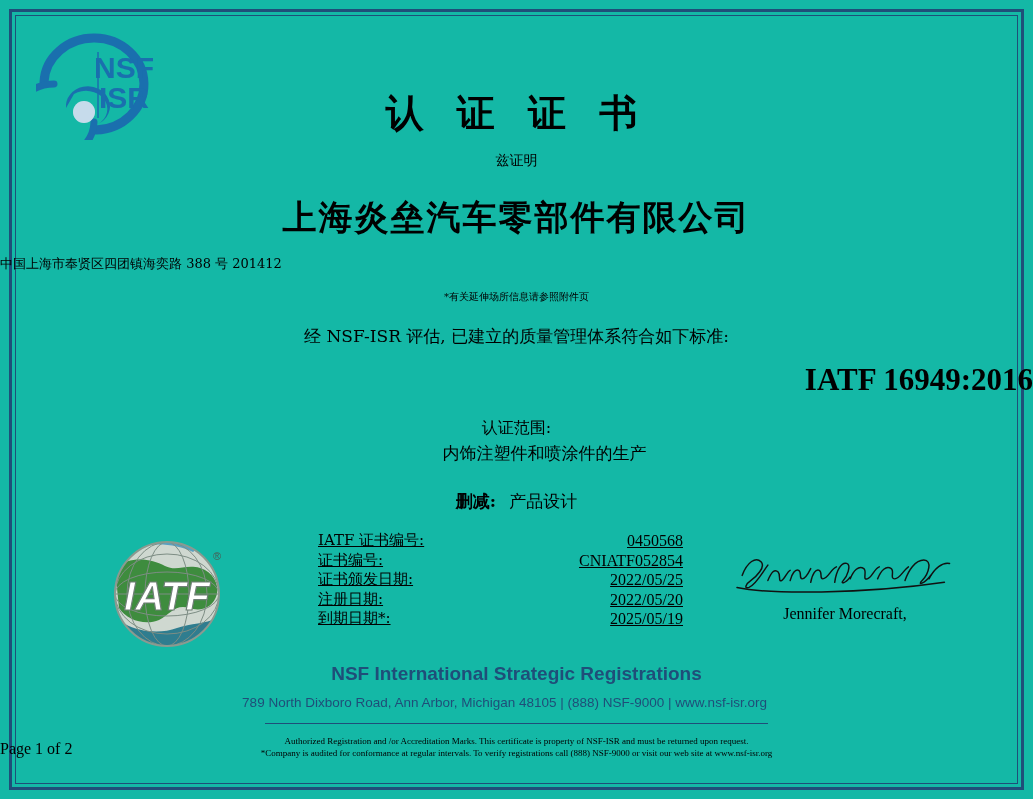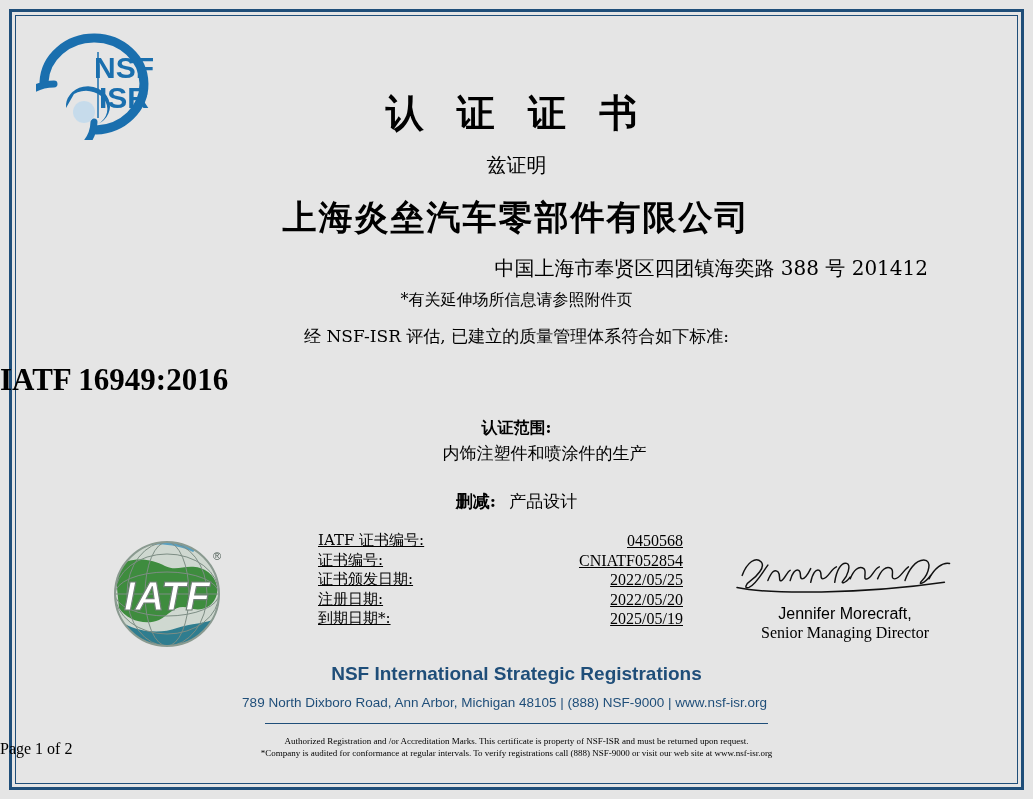--- a/index.html
+++ b/index.html
@@ -12,21 +12,21 @@
     height: 799px;
     font-family: "Liberation Serif", serif;
     color: #000000;
     overflow: hidden;
   }
   .certificate {
     position: relative;
     width: 1033px;
     height: 799px;
     box-sizing: border-box;
-    background: #e5e5e5;
+    background: #14b8a6;
   }
   
   .border-outer {
     position: absolute;
     left: 9px;
     top: 9px;
     right: 9px;
     bottom: 9px;
     border: 3px solid #1f4e79;
     box-sizing: border-box;
@@ -78,79 +78,79 @@
     letter-spacing: 10px;
     color: #000;
     font-family: "DejaVu Serif", serif;
   }
   .subtitle-certify {
     position: absolute;
     left: 0;
     top: 152px;
     width: 1033px;
     text-align: center;
-    font-size: 20px;
+    font-size: 14px;
     font-family: "DejaVu Serif", serif;
   }
   .company-name {
     position: absolute;
     left: 0;
     top: 195px;
     width: 1033px;
     text-align: center;
     font-size: 34px;
     font-weight: bold;
     letter-spacing: 2px;
     font-family: "DejaVu Serif", serif;
   }
   .company-address {
     position: absolute;
     left: 0;
     top: 255px;
     width: 928px;
+    text-align: left;
+    font-size: 13px;
+    font-family: "DejaVu Serif", serif;
+  }
+  .note-extension {
+    position: absolute;
+    left: 0;
+    top: 290px;
+    width: 1033px;
+    text-align: center;
+    font-size: 10px;
+    font-family: "DejaVu Serif", serif;
+  }
+  .assessment-line {
+    position: absolute;
+    left: 0;
+    top: 325px;
+    width: 1033px;
+    text-align: center;
+    font-size: 17px;
+    font-family: "DejaVu Serif", serif;
+  }
+  .standard {
+    position: absolute;
+    left: 0;
+    top: 362px;
+    width: 1033px;
     text-align: right;
-    font-size: 20px;
-    font-family: "DejaVu Serif", serif;
-  }
-  .note-extension {
-    position: absolute;
-    left: 0;
-    top: 290px;
-    width: 1033px;
-    text-align: center;
-    font-size: 16px;
-    font-family: "DejaVu Serif", serif;
-  }
-  .assessment-line {
-    position: absolute;
-    left: 0;
-    top: 325px;
-    width: 1033px;
-    text-align: center;
-    font-size: 17px;
-    font-family: "DejaVu Serif", serif;
-  }
-  .standard {
-    position: absolute;
-    left: 0;
-    top: 362px;
-    width: 1033px;
-    text-align: left;
     font-size: 31px;
     font-weight: bold;
     font-family: "Liberation Serif", serif;
   }
   .scope-heading {
     position: absolute;
     left: 0;
     top: 418px;
     width: 1033px;
     text-align: center;
     font-size: 16px;
-    font-weight: bold;
+    font-weight: normal;
     font-family: "DejaVu Serif", serif;
   }
   .scope-text {
     position: absolute;
     left: 0;
     top: 442px;
     width: 1033px;
     text-align: center;
     font-size: 17px;
     font-family: "DejaVu Serif", serif;
@@ -201,21 +201,21 @@
     left: 700px;
     top: 548px;
     width: 290px;
     text-align: center;
   }
   .signature-img {
     height: 48px;
   }
   .sig-name {
     font-size: 16px;
-    font-family: Liberation Sans, sans-serif;
+    font-family: Liberation Serif, serif;
     line-height: 19px;
     margin-top: 4px;
   }
   .sig-title {
     font-size: 16px;
     font-family: "Liberation Serif", serif;
     line-height: 19px;
   }
 
   .org-name {
@@ -374,21 +374,20 @@
           <path d="M90,40 C92,30 96,24 100,26 C104,28 100,36 104,36 C110,36 114,24 120,22"></path>
           <path d="M118,40 C120,26 126,16 132,18 C138,20 132,34 128,38 C124,42 130,42 136,34"></path>
           <path d="M136,36 C140,26 146,20 152,24 C156,27 150,38 156,36 C162,34 164,24 170,22"></path>
           <path d="M168,36 C172,26 178,20 184,24 C188,27 182,36 188,36 C194,36 198,26 204,22"></path>
           <path d="M200,38 C204,26 212,14 222,14 C232,14 228,30 220,38 C214,44 222,42 230,32"></path>
           <path d="M228,36 C234,24 244,16 252,18"></path>
           <path d="M4,46 C40,54 150,54 246,40"></path>
         </g>
       </svg>
       <div class="sig-name">Jennifer Morecraft,</div>
-      <div class="sig-title">Senior Managing Director</div>
     </div>
 
     <div class="org-name">NSF International Strategic Registrations</div>
     <div class="org-address">789 North Dixboro Road, Ann Arbor, Michigan 48105 | (888) NSF-9000 | www.nsf-isr.org</div>
 
     <div class="divider"></div>
 
     <div class="fineprint">
       <div>Authorized Registration and /or Accreditation Marks. This certificate is property of NSF-ISR and must be returned upon request.</div>
       <div>*Company is audited for conformance at regular intervals. To verify registrations call (888) NSF-9000 or visit our web site at www.nsf-isr.org</div>

